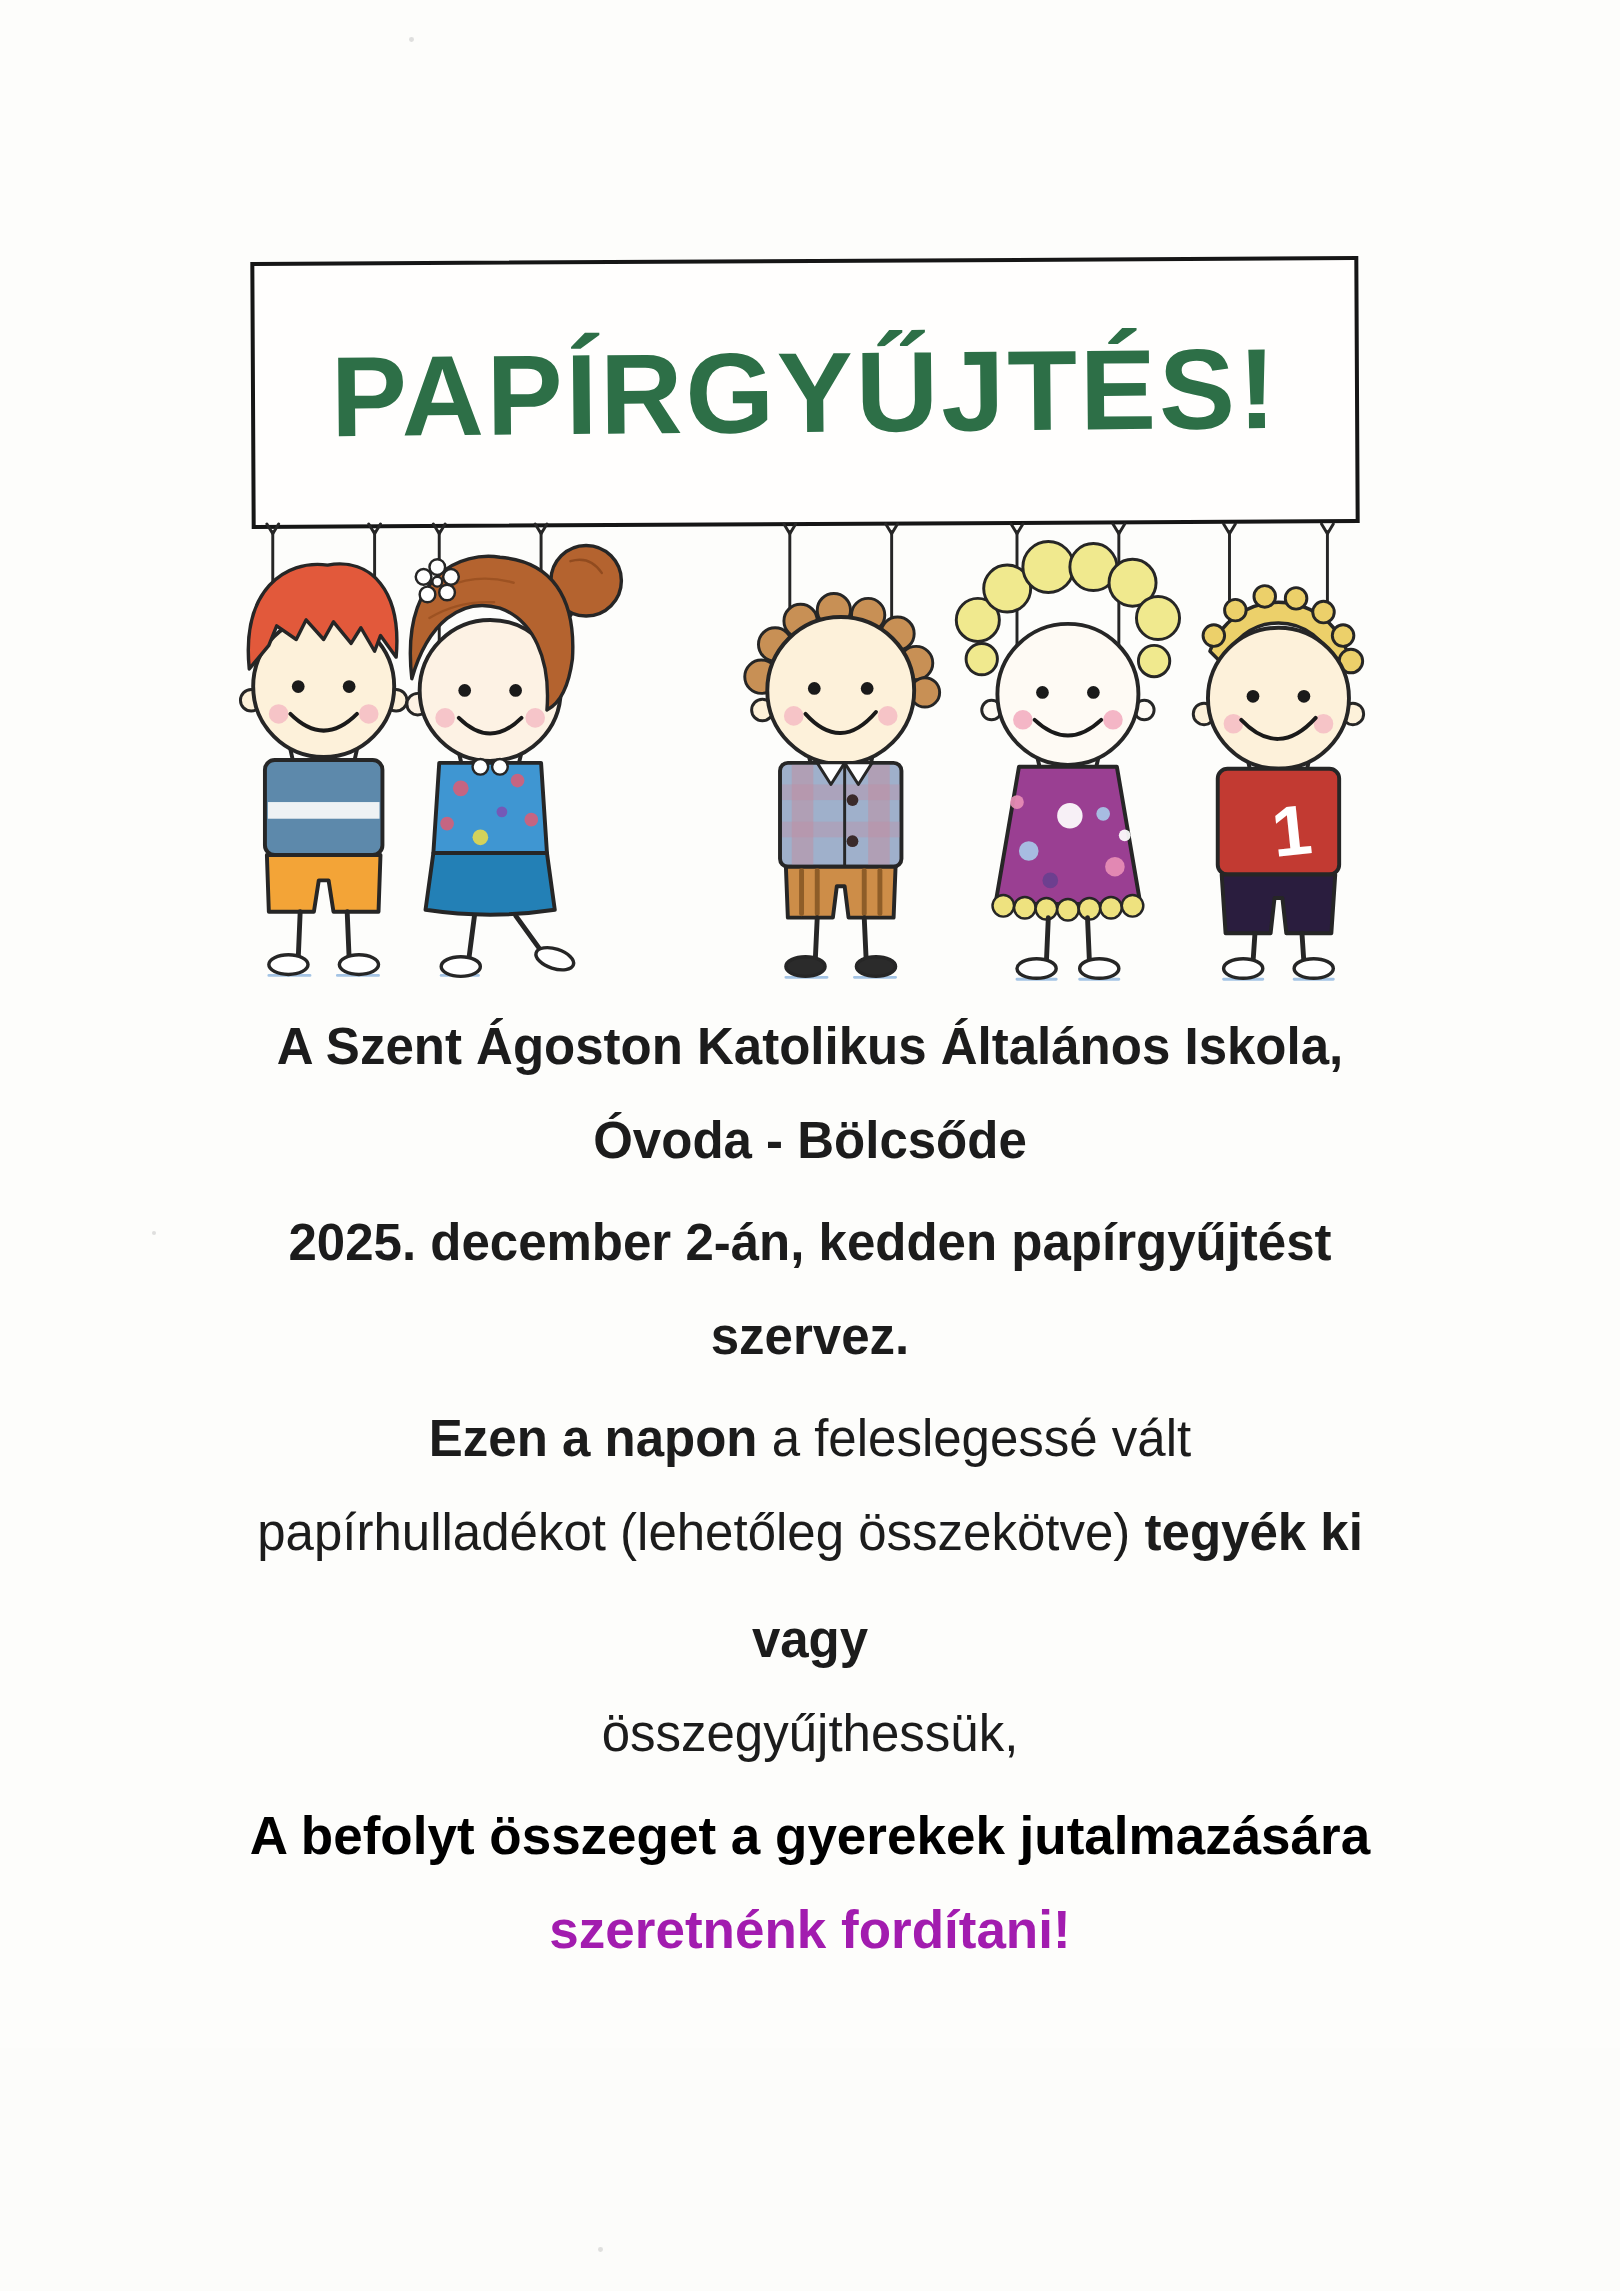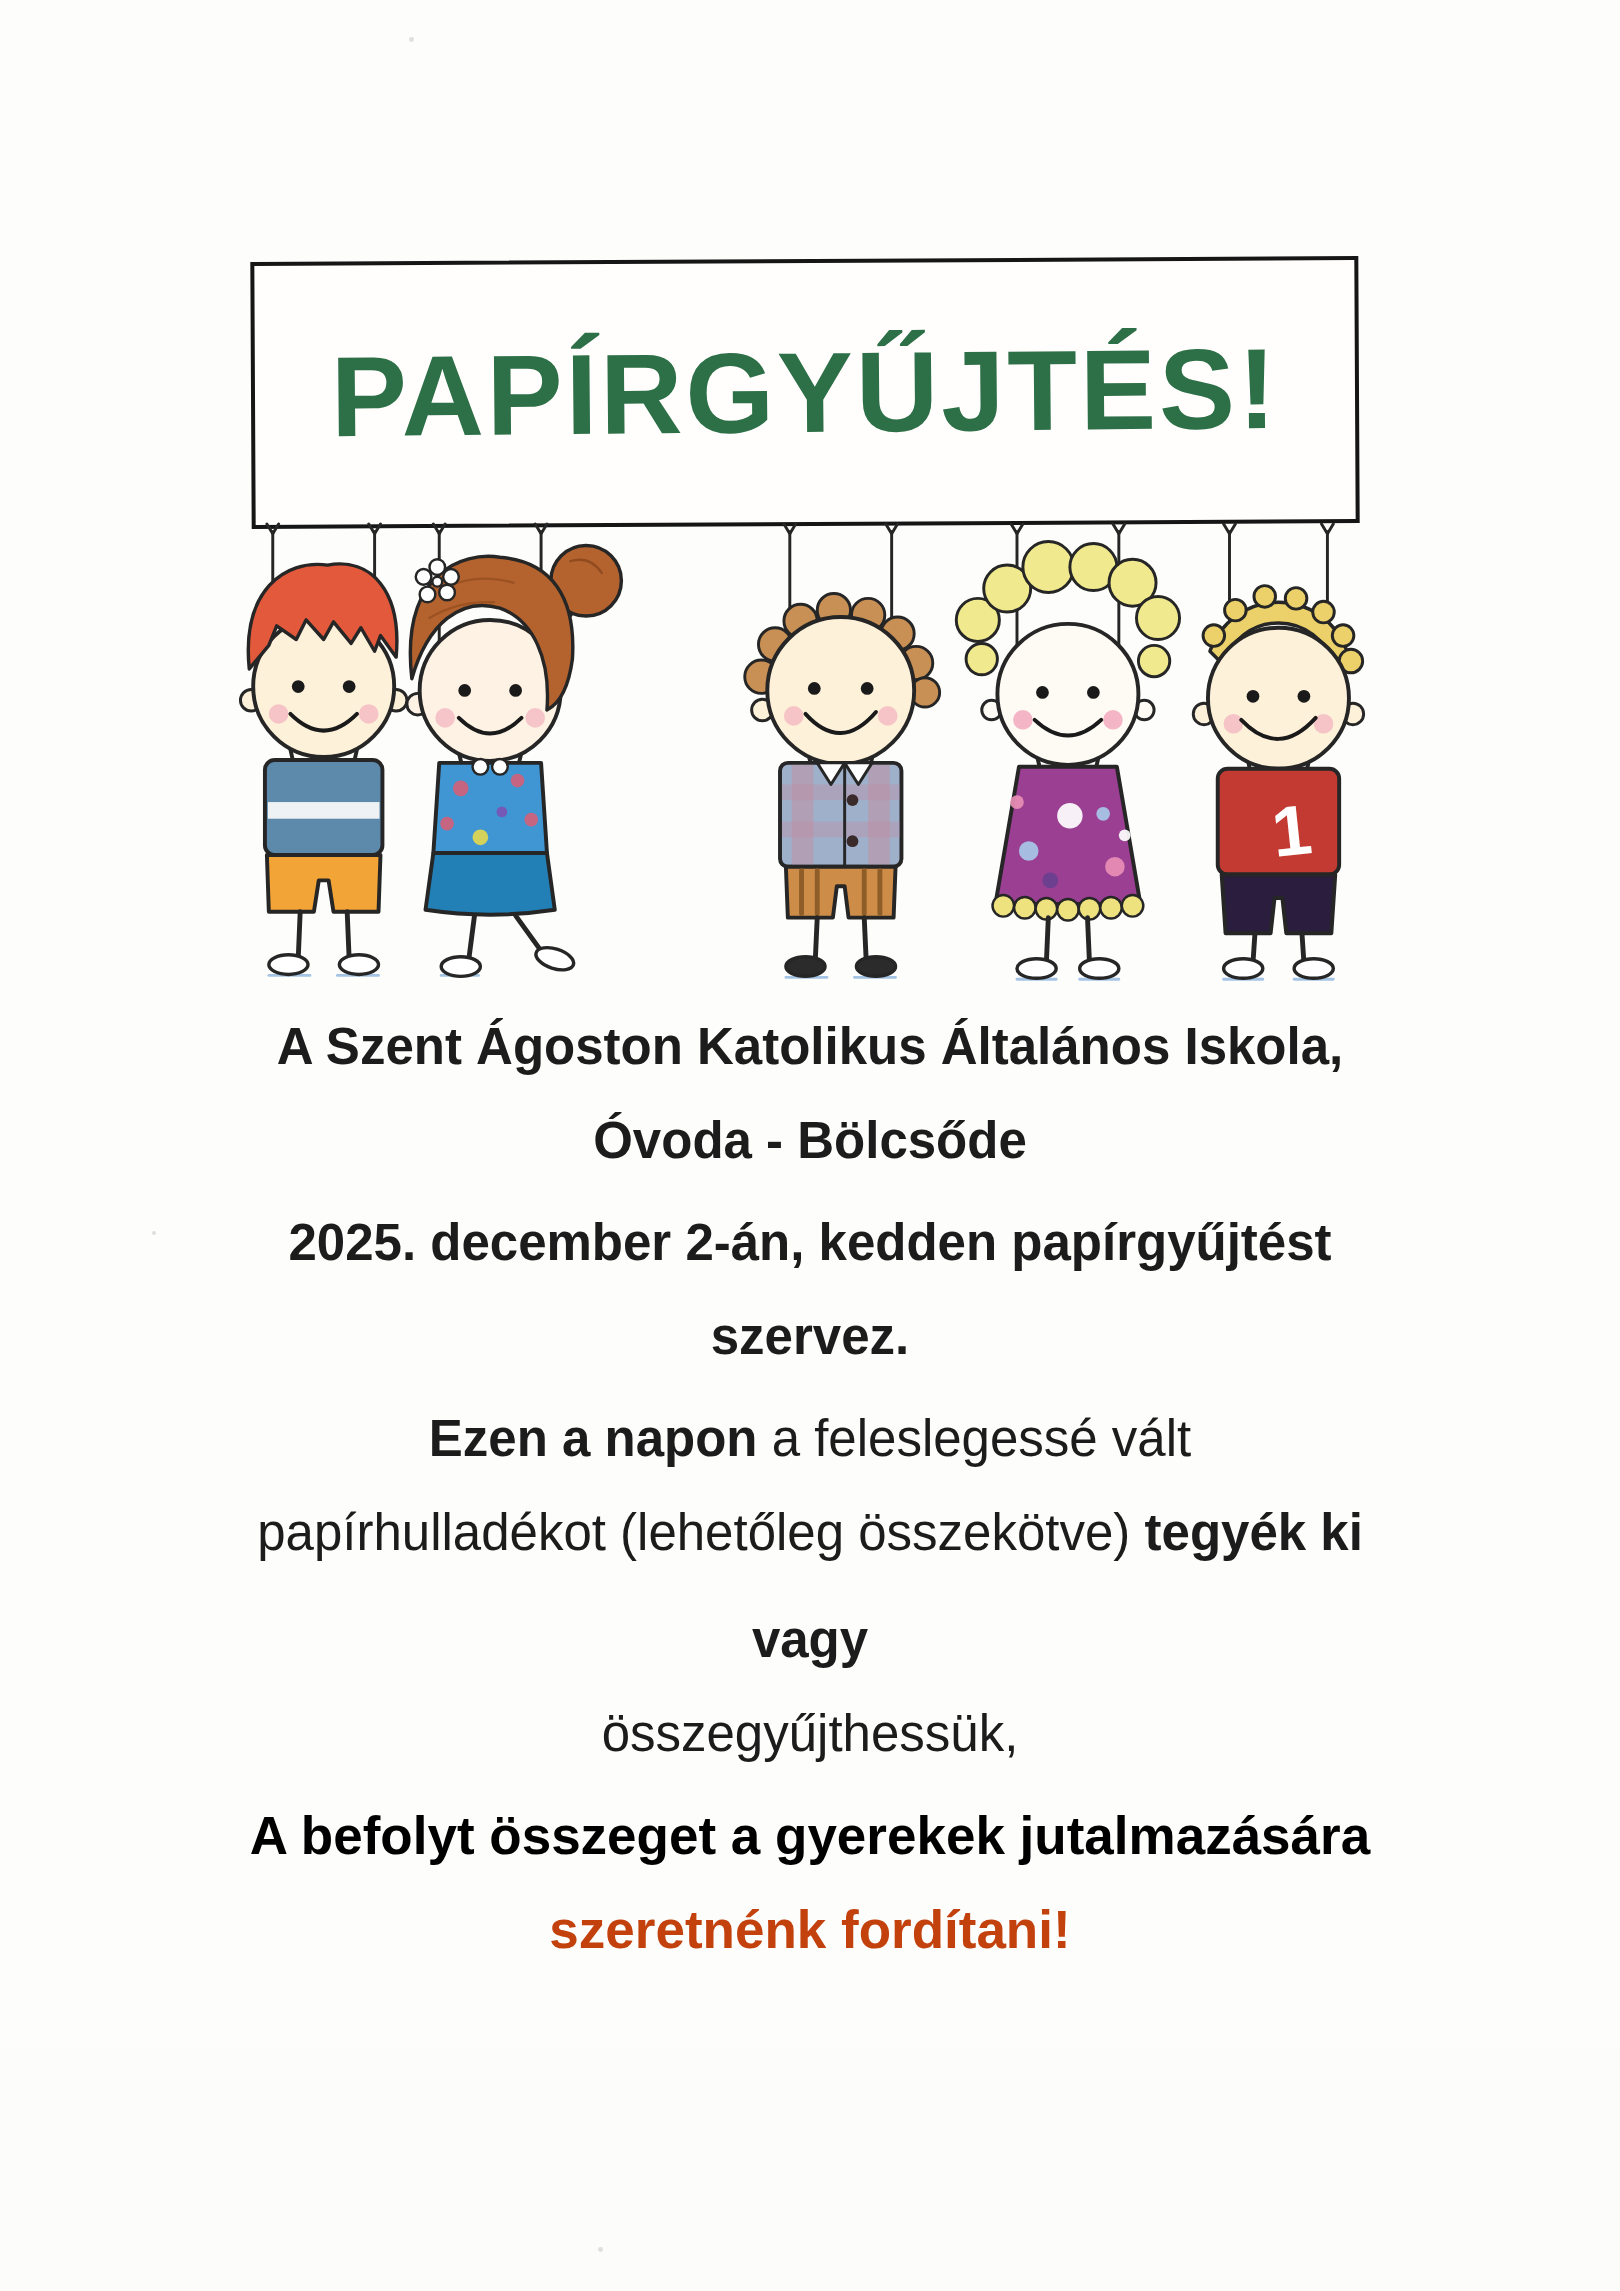--- a/index.html
+++ b/index.html
@@ -284,21 +284,21 @@
     <div class="tl">szervez.</div>
 
     <div class="tl gap8"><span>Ezen a napon</span><span class="reg"> a feleslegessé vált</span></div>
     <div class="tl"><span class="reg">papírhulladékot (lehetőleg összekötve) </span><span>tegyék ki</span></div>
     <div class="tl gap14">vagy</div>
 
     <div class="tl"><span class="reg">összegyűjthessük,</span></div>
 
 
     <div class="tl green gap8" style="color: #000000;">A befolyt összeget a gyerekek jutalmazására</div>
-    <div class="tl green" style="color: #c2410c;">szeretnénk fordítani!</div>
+    <div class="tl green" style="color: #a21caf;">szeretnénk fordítani!</div>
   </div>
 
   <div class="speck" style="left:409px;top:37px;width:4.9px;height:4.9px;"></div>
   <div class="speck" style="left:152px;top:1231px;width:3.9px;height:3.9px;"></div>
   <div class="speck" style="left:598px;top:2247px;width:4.9px;height:4.9px;"></div>
 
 </div>
 
 
 </body></html>

